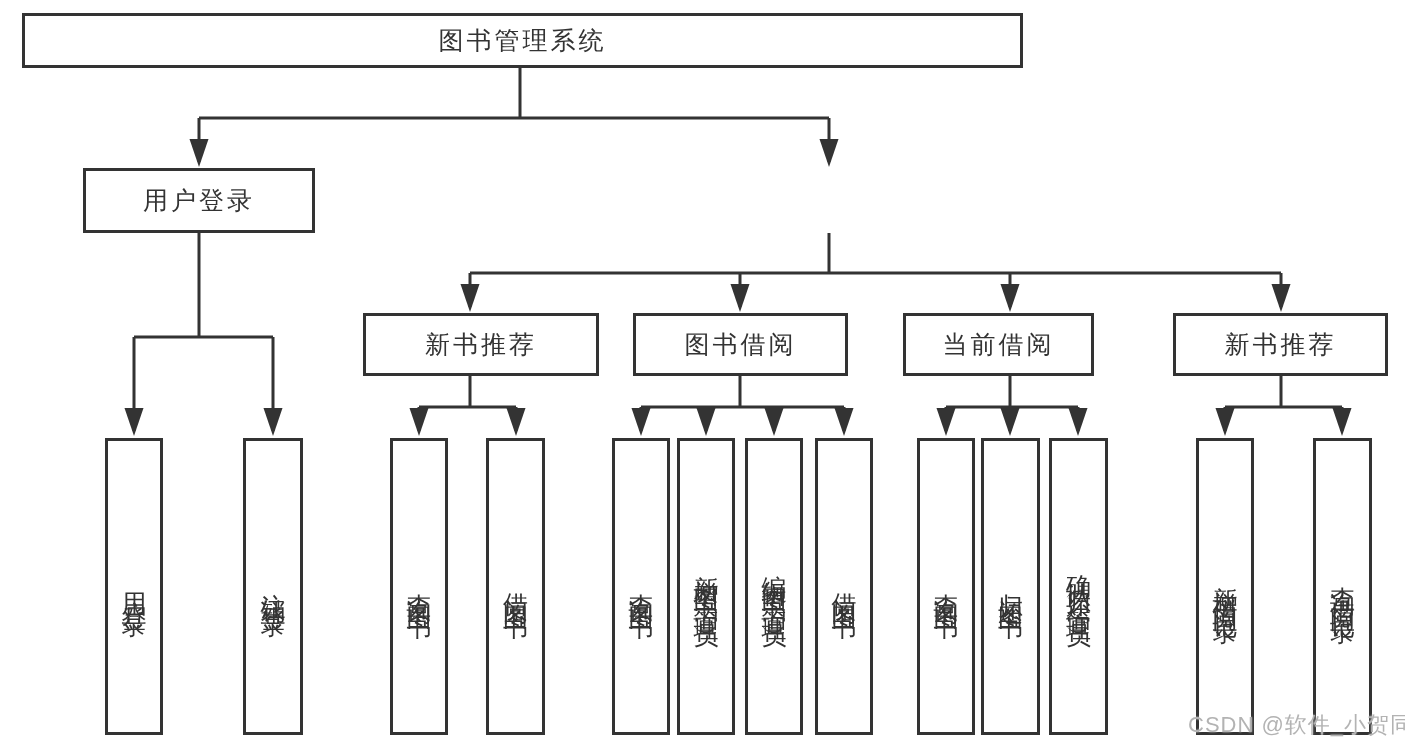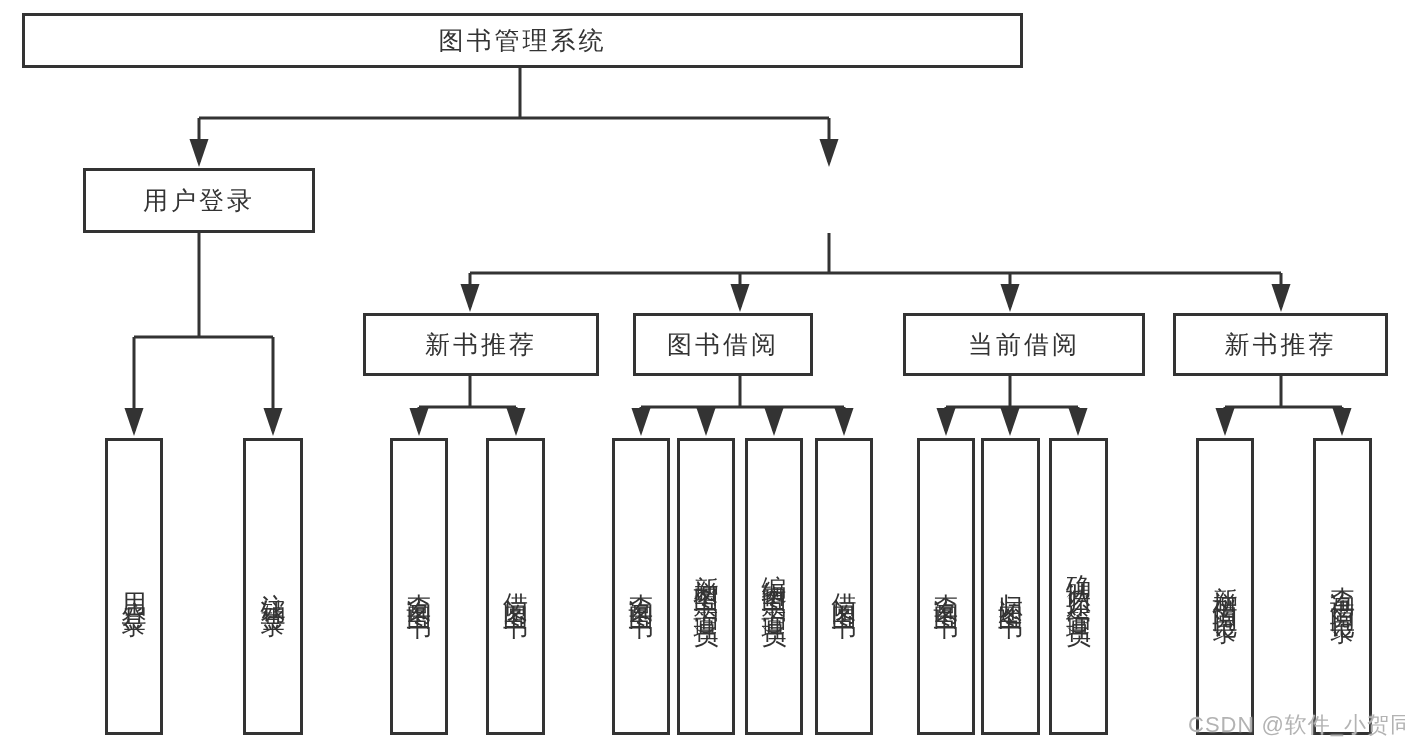--- a/index.html
+++ b/index.html
@@ -42,22 +42,22 @@
     line-height:1;
     white-space:nowrap;
   }
   
   .n-root      {left:22px;  top:13px;  width:1001px; height:55px;}
   
   .n-user-login{left:83px;  top:168px; width:232px;  height:65px;}
   .n-book-mgmt {left:712px; top:168px; width:234px;  height:65px;}
   
   .n-new-book  {left:363px; top:313px; width:236px;  height:63px;}
-  .n-borrowing {left:633px; top:313px; width:180px;  height:63px;text-align:center;}
-  .n-current   {left:903px; top:313px; width:242px;  height:63px;}
+  .n-borrowing {left:633px; top:313px; width:215px;  height:63px;text-align:center;}
+  .n-current   {left:903px; top:313px; width:191px;  height:63px;}
   .n-records   {left:1173px;top:313px; width:215px;  height:63px;}
   
   .leaf{top:438px;height:297px;}
   .l1 {left:105px; width:58px;}
   .l2 {left:243px; width:60px;}
   .l3 {left:390px; width:58px;}
   .l4 {left:486px; width:59px;}
   .l5 {left:612px; width:58px;}
   .l6 {left:677px; width:58px;}
   .l7 {left:745px; width:58px;}

